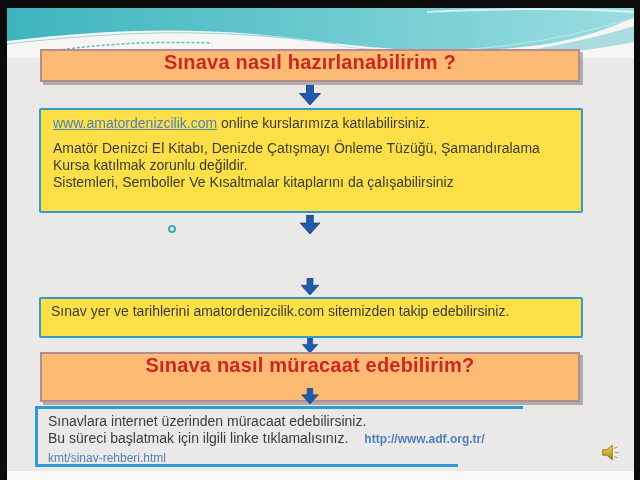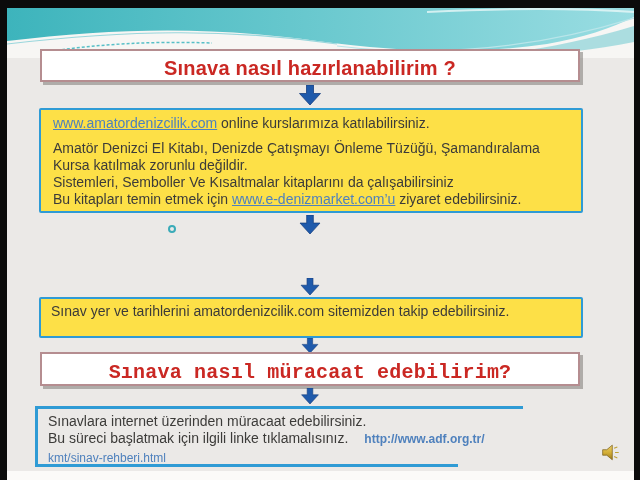--- a/index.html
+++ b/index.html
@@ -14,24 +14,24 @@
     background:#ebe9e7;
   }
   .bottom-strip {
     position:absolute; left:0; top:463px; width:627px; height:9px;
     background:#fbfaf8;
   }
   .banner { position:absolute; left:0; top:0; width:627px; height:50px; }
 
   .title-box {
     position:absolute; left:33px; width:540px;
-    background:#ffffff;
+    background:#fdba74;
     border:2px solid #b58d90;
     box-shadow:3px 3px 0 rgba(125,122,118,0.55);
-    display:flex; align-items:flex-end; justify-content:center;
+    display:flex; align-items:flex-start; justify-content:center;
   }
   .title-text {
     color:#ca2823; font-weight:bold; font-size:20px; letter-spacing:0.2px;
     white-space:nowrap;
   }
   .content-box {
     position:absolute; left:32px; width:544px;
     background:#fde047;
     border:2px solid #2f9bd5;
     border-radius:2px;
@@ -93,23 +93,20 @@
     <path d="M7.5,0 h7 v8.5 h7 L11,20 0.5,8.5 h7 Z" fill="#1f5aab" stroke="#163f80" stroke-width="0.8"></path>
   </svg>
 
   <div class="content-box" id="prepare-box">
     <div class="body-text first-line">
       <span class="link">www.amatordenizcilik.com</span><span> online kurslarımıza katılabilirsiniz.</span>
     </div>
     <div class="body-text">Amatör Denizci El Kitabı, Denizde Çatışmayı Önleme Tüzüğü, Şamandıralama</div>
     <div class="body-text">Kursa katılmak zorunlu değildir.</div>
     <div class="body-text">Sistemleri, Semboller Ve Kısaltmalar kitaplarını da çalışabilirsiniz</div>
-    <div class="body-text">
-      <span>Bu kitapları temin etmek için </span><span class="link">www.e-denizmarket.com’u</span><span> ziyaret edebilirsiniz.</span>
-    </div>
   </div>
 
   <svg class="flow-arrow" style="top:207px;" height="19" viewBox="0 0 22 20">
     <path d="M7.5,0 h7 v8.5 h7 L11,20 0.5,8.5 h7 Z" fill="#1f5aab" stroke="#163f80" stroke-width="0.8"></path>
   </svg>
 
   <div class="marker-circle"></div>
 
 
   <svg class="flow-arrow" style="top:270px;" height="17" viewBox="0 0 22 20">
@@ -117,21 +114,21 @@
   </svg>
 
   <div class="content-box" id="where-box">
     <div class="body-text">Sınav yer ve tarihlerini amatordenizcilik.com sitemizden takip edebilirsiniz.</div>
   </div>
 
   <svg class="flow-arrow" style="top:330px;" height="15" viewBox="0 0 22 20">
     <path d="M7.5,0 h7 v8.5 h7 L11,20 0.5,8.5 h7 Z" fill="#1f5aab" stroke="#163f80" stroke-width="0.8"></path>
   </svg>
 
-  <div class="title-box" style="top:344px;height:34px;font-family:Liberation Mono, monospace;">
+  <div class="title-box" style="top:344px;height:50px;">
     <span class="title-text">Sınava nasıl müracaat edebilirim?</span>
   </div>
 
   <svg class="flow-arrow" style="top:380px;" height="16" viewBox="0 0 22 20">
     <path d="M7.5,0 h7 v8.5 h7 L11,20 0.5,8.5 h7 Z" fill="#1f5aab" stroke="#163f80" stroke-width="0.8"></path>
   </svg>
 
   <div id="apply-box">
     <div class="stroke-top"></div>
     <div class="stroke-left"></div>

